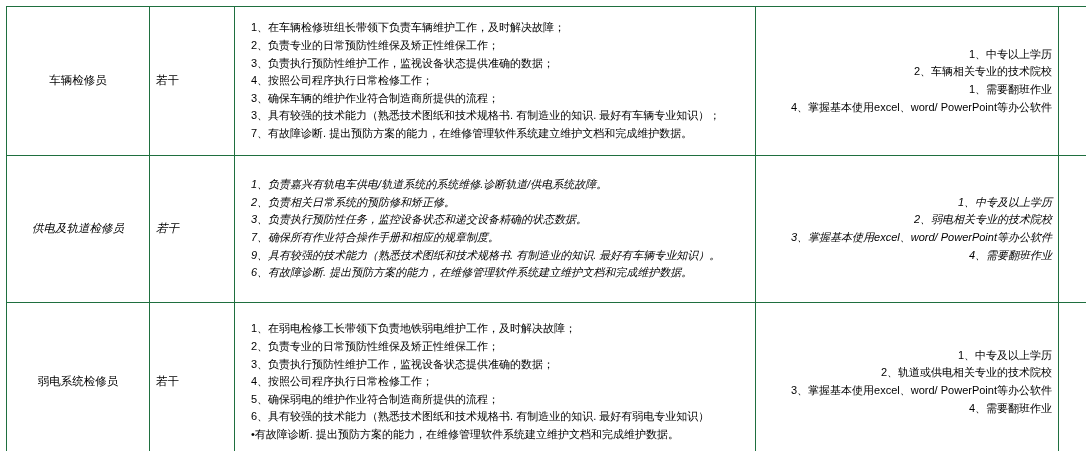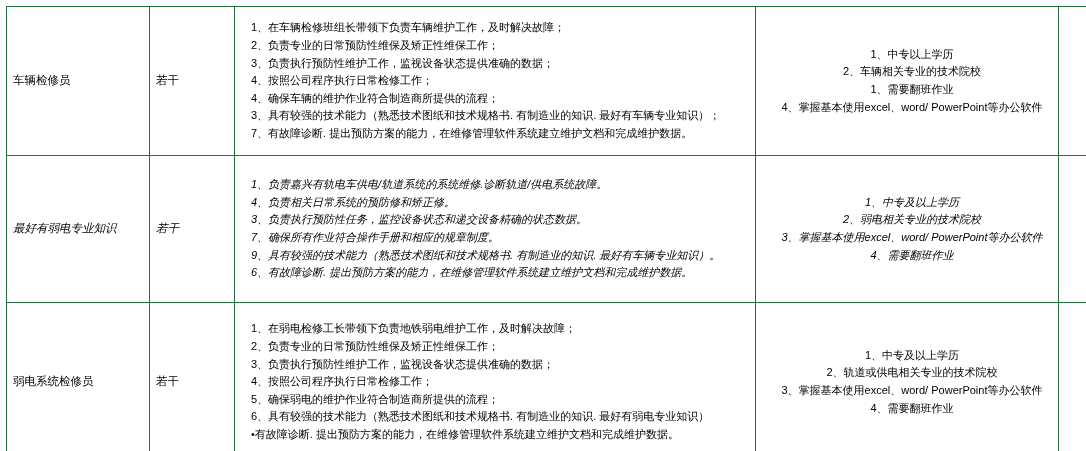--- a/index.html
+++ b/index.html
@@ -30,35 +30,35 @@
   table.job-table td {
     border: 1px solid #1f6f3f;
     vertical-align: middle;
     padding: 4px 6px;
     font-size: 11.5px;
     line-height: 1.55;
     color: #000;
   }
   td.col-title {
     width: 130px;
-    text-align: left;
+    text-align: center;
     font-size: 12.5px;
   }
   td.col-count {
     width: 72px;
     font-size: 12.5px;
   }
   td.col-duties {
     width: 508px;
     text-align: left;
     vertical-align: middle;
   }
   td.col-reqs {
     width: 290px;
-    text-align: center;
+    text-align: right;
     vertical-align: middle;
   }
   td.col-channel {
     width: 68px;
     text-align: center;
     font-size: 12.5px;
   }
   .line {
     display: block;
     white-space: normal;
@@ -88,43 +88,43 @@
     <tbody>
       <tr class="row-1">
         <td class="col-title">车辆检修员</td>
         <td class="col-count">若干</td>
         <td class="col-duties">
           <div class="duties">
             <span class="line">1、在车辆检修班组长带领下负责车辆维护工作，及时解决故障；</span>
             <span class="line">2、负责专业的日常预防性维保及矫正性维保工作；</span>
             <span class="line">3、负责执行预防性维护工作，监视设备状态提供准确的数据；</span>
             <span class="line">4、按照公司程序执行日常检修工作；</span>
-            <span class="line">4、确保车辆的维护作业符合制造商所提供的流程；</span>
+            <span class="line">3、确保车辆的维护作业符合制造商所提供的流程；</span>
             <span class="line">3、具有较强的技术能力（熟悉技术图纸和技术规格书. 有制造业的知识. 最好有车辆专业知识）；</span>
             <span class="line">7、有故障诊断. 提出预防方案的能力，在维修管理软件系统建立维护文档和完成维护数据。</span>
           </div>
         </td>
         <td class="col-reqs">
           <div class="reqs">
             <span class="line">1、中专以上学历</span>
             <span class="line">2、车辆相关专业的技术院校</span>
             <span class="line">1、需要翻班作业</span>
             <span class="line">4、掌握基本使用excel、word/ PowerPoint等办公软件</span>
           </div>
         </td>
         <td class="col-channel">校招</td>
       </tr>
 
       <tr class="row-2">
-        <td class="col-title">最好有弱电专业知识</td>
+        <td class="col-title">供电及轨道检修员</td>
         <td class="col-count">若干</td>
         <td class="col-duties">
           <div class="duties">
             <span class="line">1、负责嘉兴有轨电车供电/轨道系统的系统维修.诊断轨道/供电系统故障。</span>
-            <span class="line">4、负责相关日常系统的预防修和矫正修。</span>
+            <span class="line">2、负责相关日常系统的预防修和矫正修。</span>
             <span class="line">3、负责执行预防性任务，监控设备状态和递交设备精确的状态数据。</span>
             <span class="line">7、确保所有作业符合操作手册和相应的规章制度。</span>
             <span class="line">9、具有较强的技术能力（熟悉技术图纸和技术规格书. 有制造业的知识. 最好有车辆专业知识）。</span>
             <span class="line">6、有故障诊断. 提出预防方案的能力，在维修管理软件系统建立维护文档和完成维护数据。</span>
           </div>
         </td>
         <td class="col-reqs">
           <div class="reqs">
             <span class="line">1、中专及以上学历</span>
             <span class="line">2、弱电相关专业的技术院校</span>

